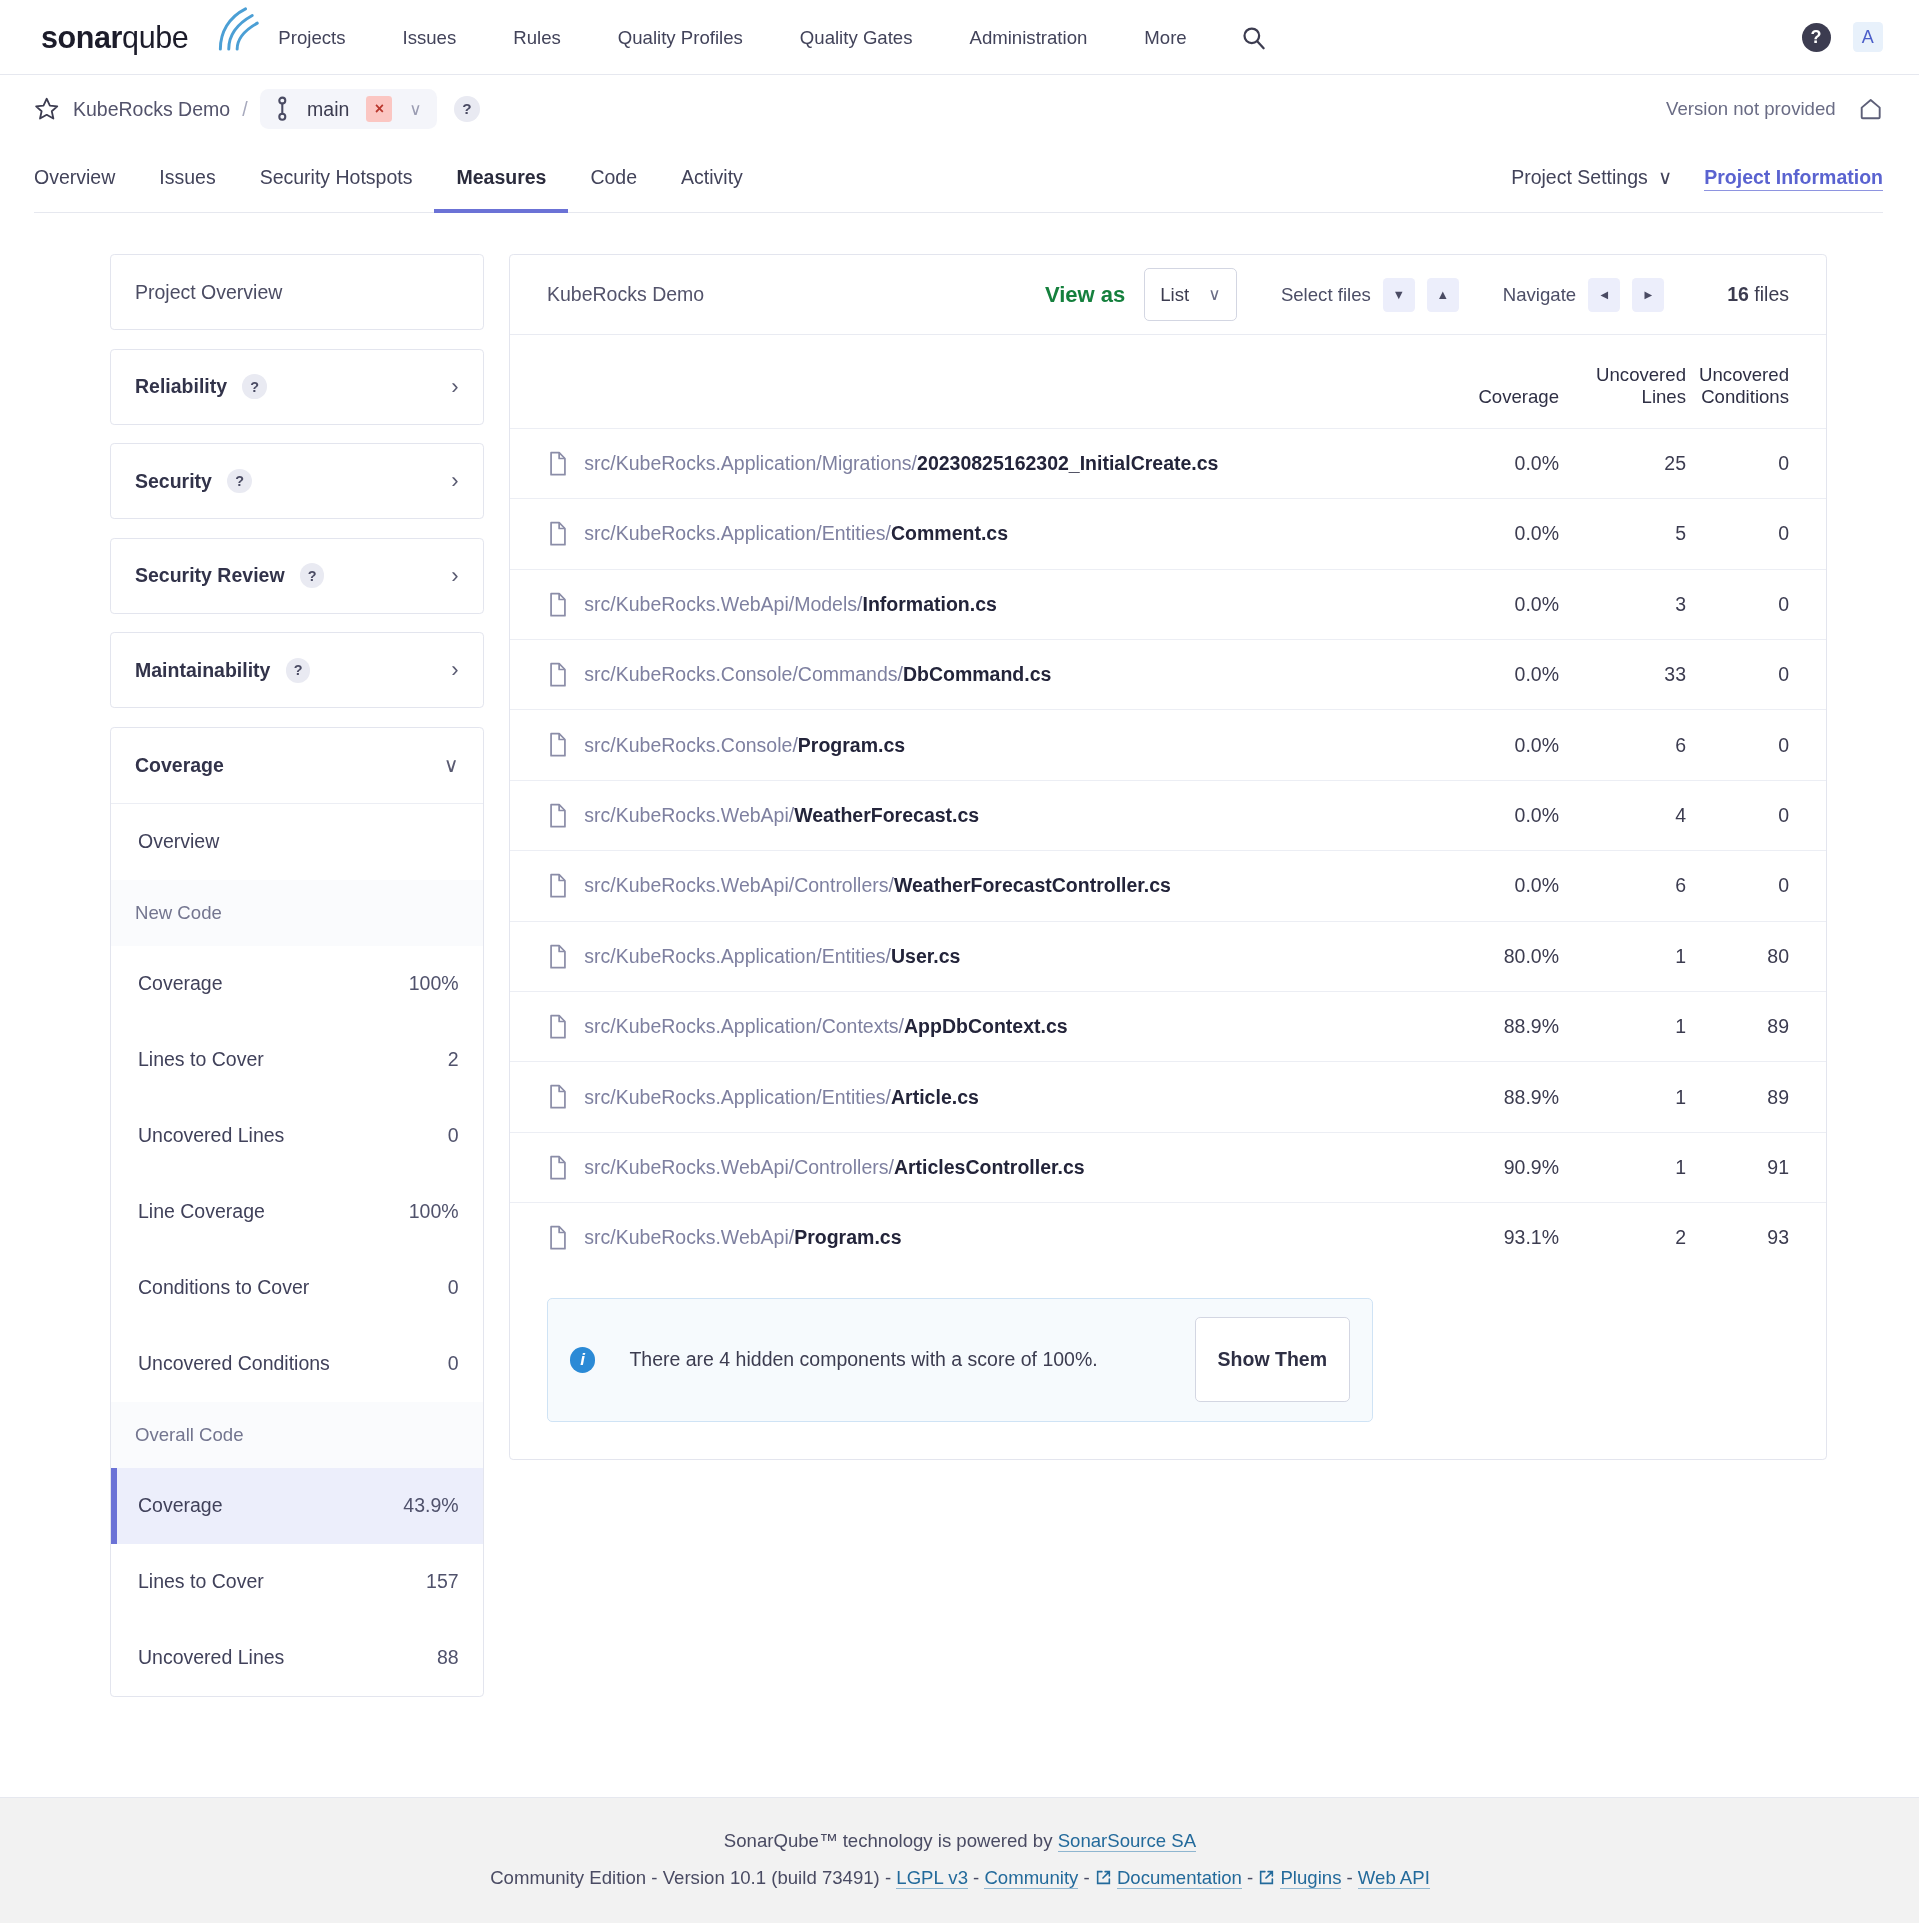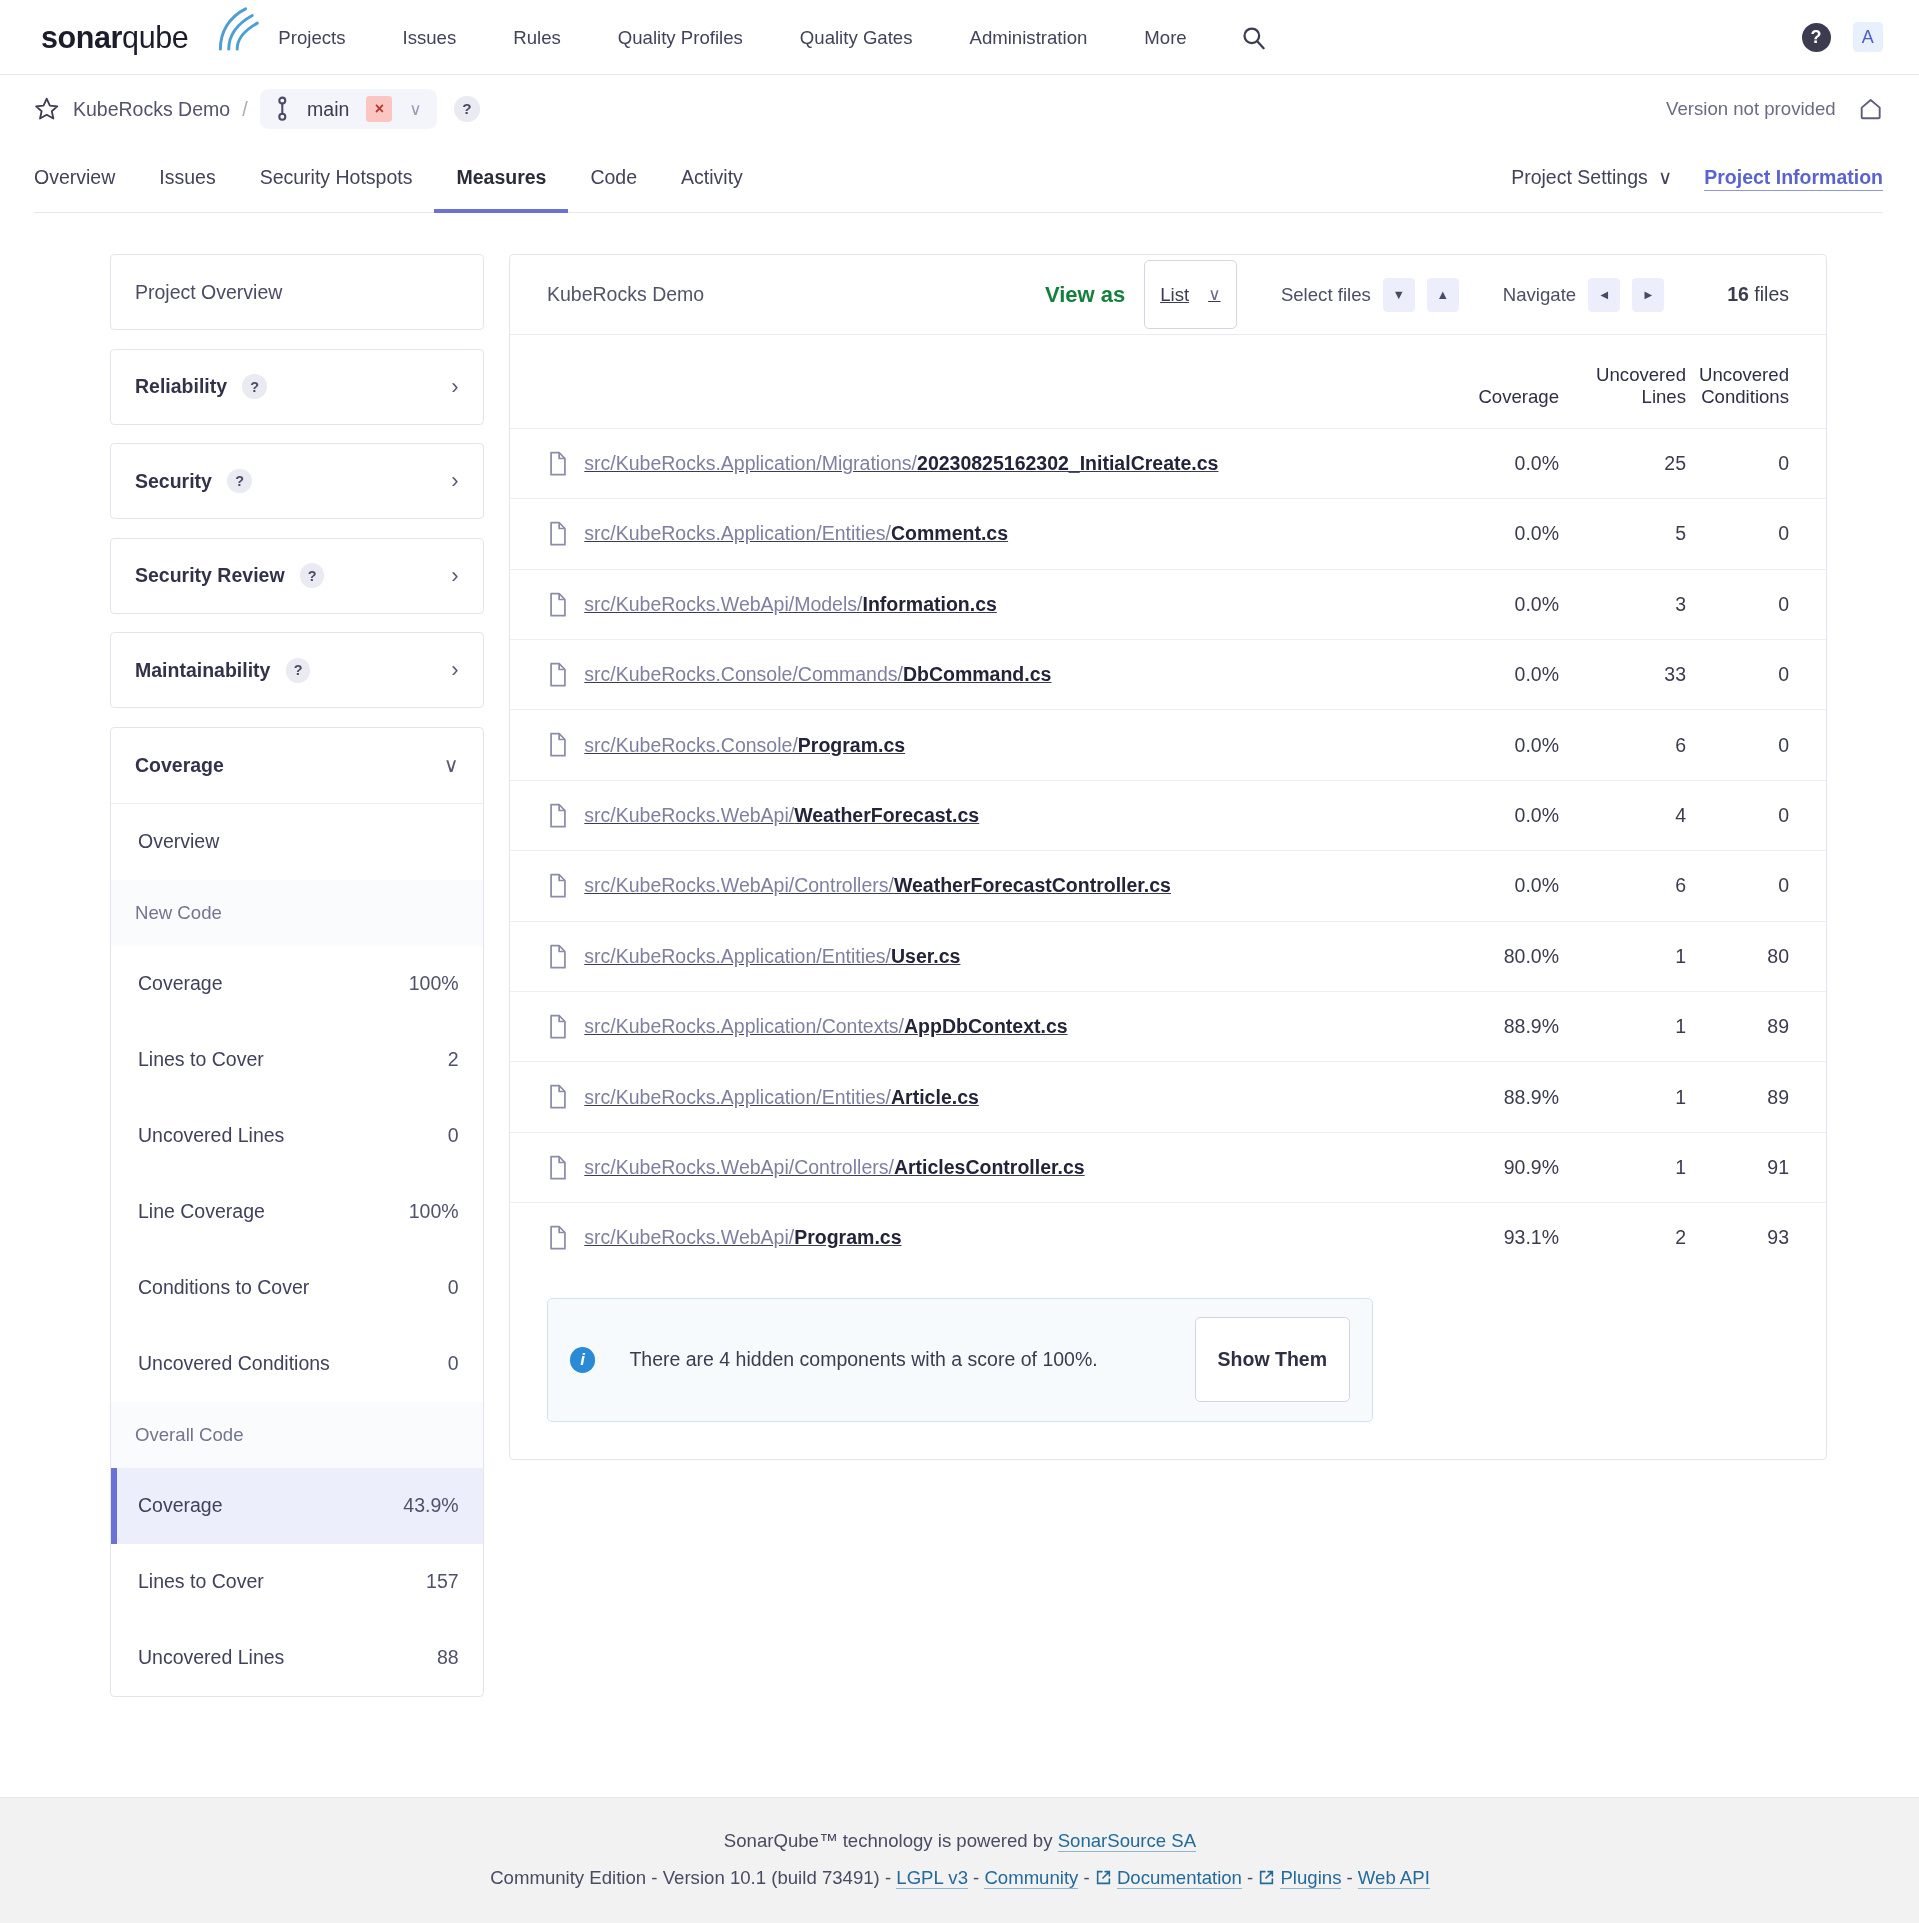--- a/index.html
+++ b/index.html
@@ -145,23 +145,23 @@
   .main { flex: 1 1 auto; padding-right: 93px; }
   .panel { border: 0.8px solid #e3e5ee; border-radius: 4.2px; background: #fff; }
   .panel-head {
     height: 80px; display: flex; align-items: center; padding: 0 37px;
     border-bottom: 0.8px solid #e9ebf2;
   }
   .panel-proj { font-size: 19.5px; color: #53536b; }
   .view-as { margin-left: auto; display: flex; align-items: center; gap: 18.6px; }
   .view-as-label { font-size: 22px; font-weight: 700; color: #15803d; }
   .select-box {
-    border: 0.8px solid #d3d6e2; border-radius: 5.1px; height: 69px; min-width: 93px;
+    border: 0.8px solid #d3d6e2; border-radius: 5.1px; height: 53px; min-width: 93px;
     display: flex; align-items: center; justify-content: space-between;
-    padding: 0 15.3px; font-size: 18.6px; color: #3c3c50; cursor: pointer; gap: 15.3px; text-decoration: underline;
+    padding: 0 15.3px; font-size: 18.6px; color: #3c3c50; cursor: pointer; gap: 15.3px;
   }
   .select-box .chev { color: #6a6c85; font-size: 17px; }
   .ctrl-group { display: flex; align-items: center; gap: 12px; margin-left: 44px; }
   .ctrl-label { font-size: 18.6px; color: #4c4e66; }
   .ctrl-btn {
     width: 32px; height: 34px; border-radius: 4.2px; background: #eceefb; color: #4a4b63;
     display: flex; align-items: center; justify-content: center; font-size: 12.7px; cursor: pointer;
   }
   .files-count { margin-left: 63px; font-size: 19.5px; color: #3c3c50; }
   .files-count b { font-weight: 700; }
@@ -186,21 +186,21 @@
     padding: 0 0 20.3px 0; vertical-align: bottom; line-height: 1.17;
   }
   table.measures th.c-cov { width: 161px; }
   table.measures th.c-ul { width: 127px; }
   table.measures th.c-uc { width: 140px; padding-right: 37px; }
   table.measures th.c-name { text-align: left; padding-left: 37px; }
   table.measures td {
     font-size: 19.5px; color: #3c3c50; border-top: 0.8px solid #eceef4;
     padding: 22px 0; text-align: right; white-space: nowrap;
   }
-  table.measures td.name { text-align: left; padding-left: 37px; text-decoration: underline; }
+  table.measures td.name { text-align: left; padding-left: 37px; }
   table.measures td.uc { padding-right: 37px; }
   .file-cell { display: flex; align-items: center; cursor: pointer; }
   .file-icon { margin-right: 15.3px; flex: 0 0 auto; display: flex; }
   .path-dim { color: #7e80a0; }
   .path-strong { color: #23243a; font-weight: 700; }
 
   .notice-wrap { padding: 25.4px 37px 37px 37px; }
   .notice {
     border: 0.8px solid #cfe3f5; background: #f6fafd; border-radius: 5.1px;
     display: flex; align-items: center; padding: 18.6px 22px; max-width: 826px;

